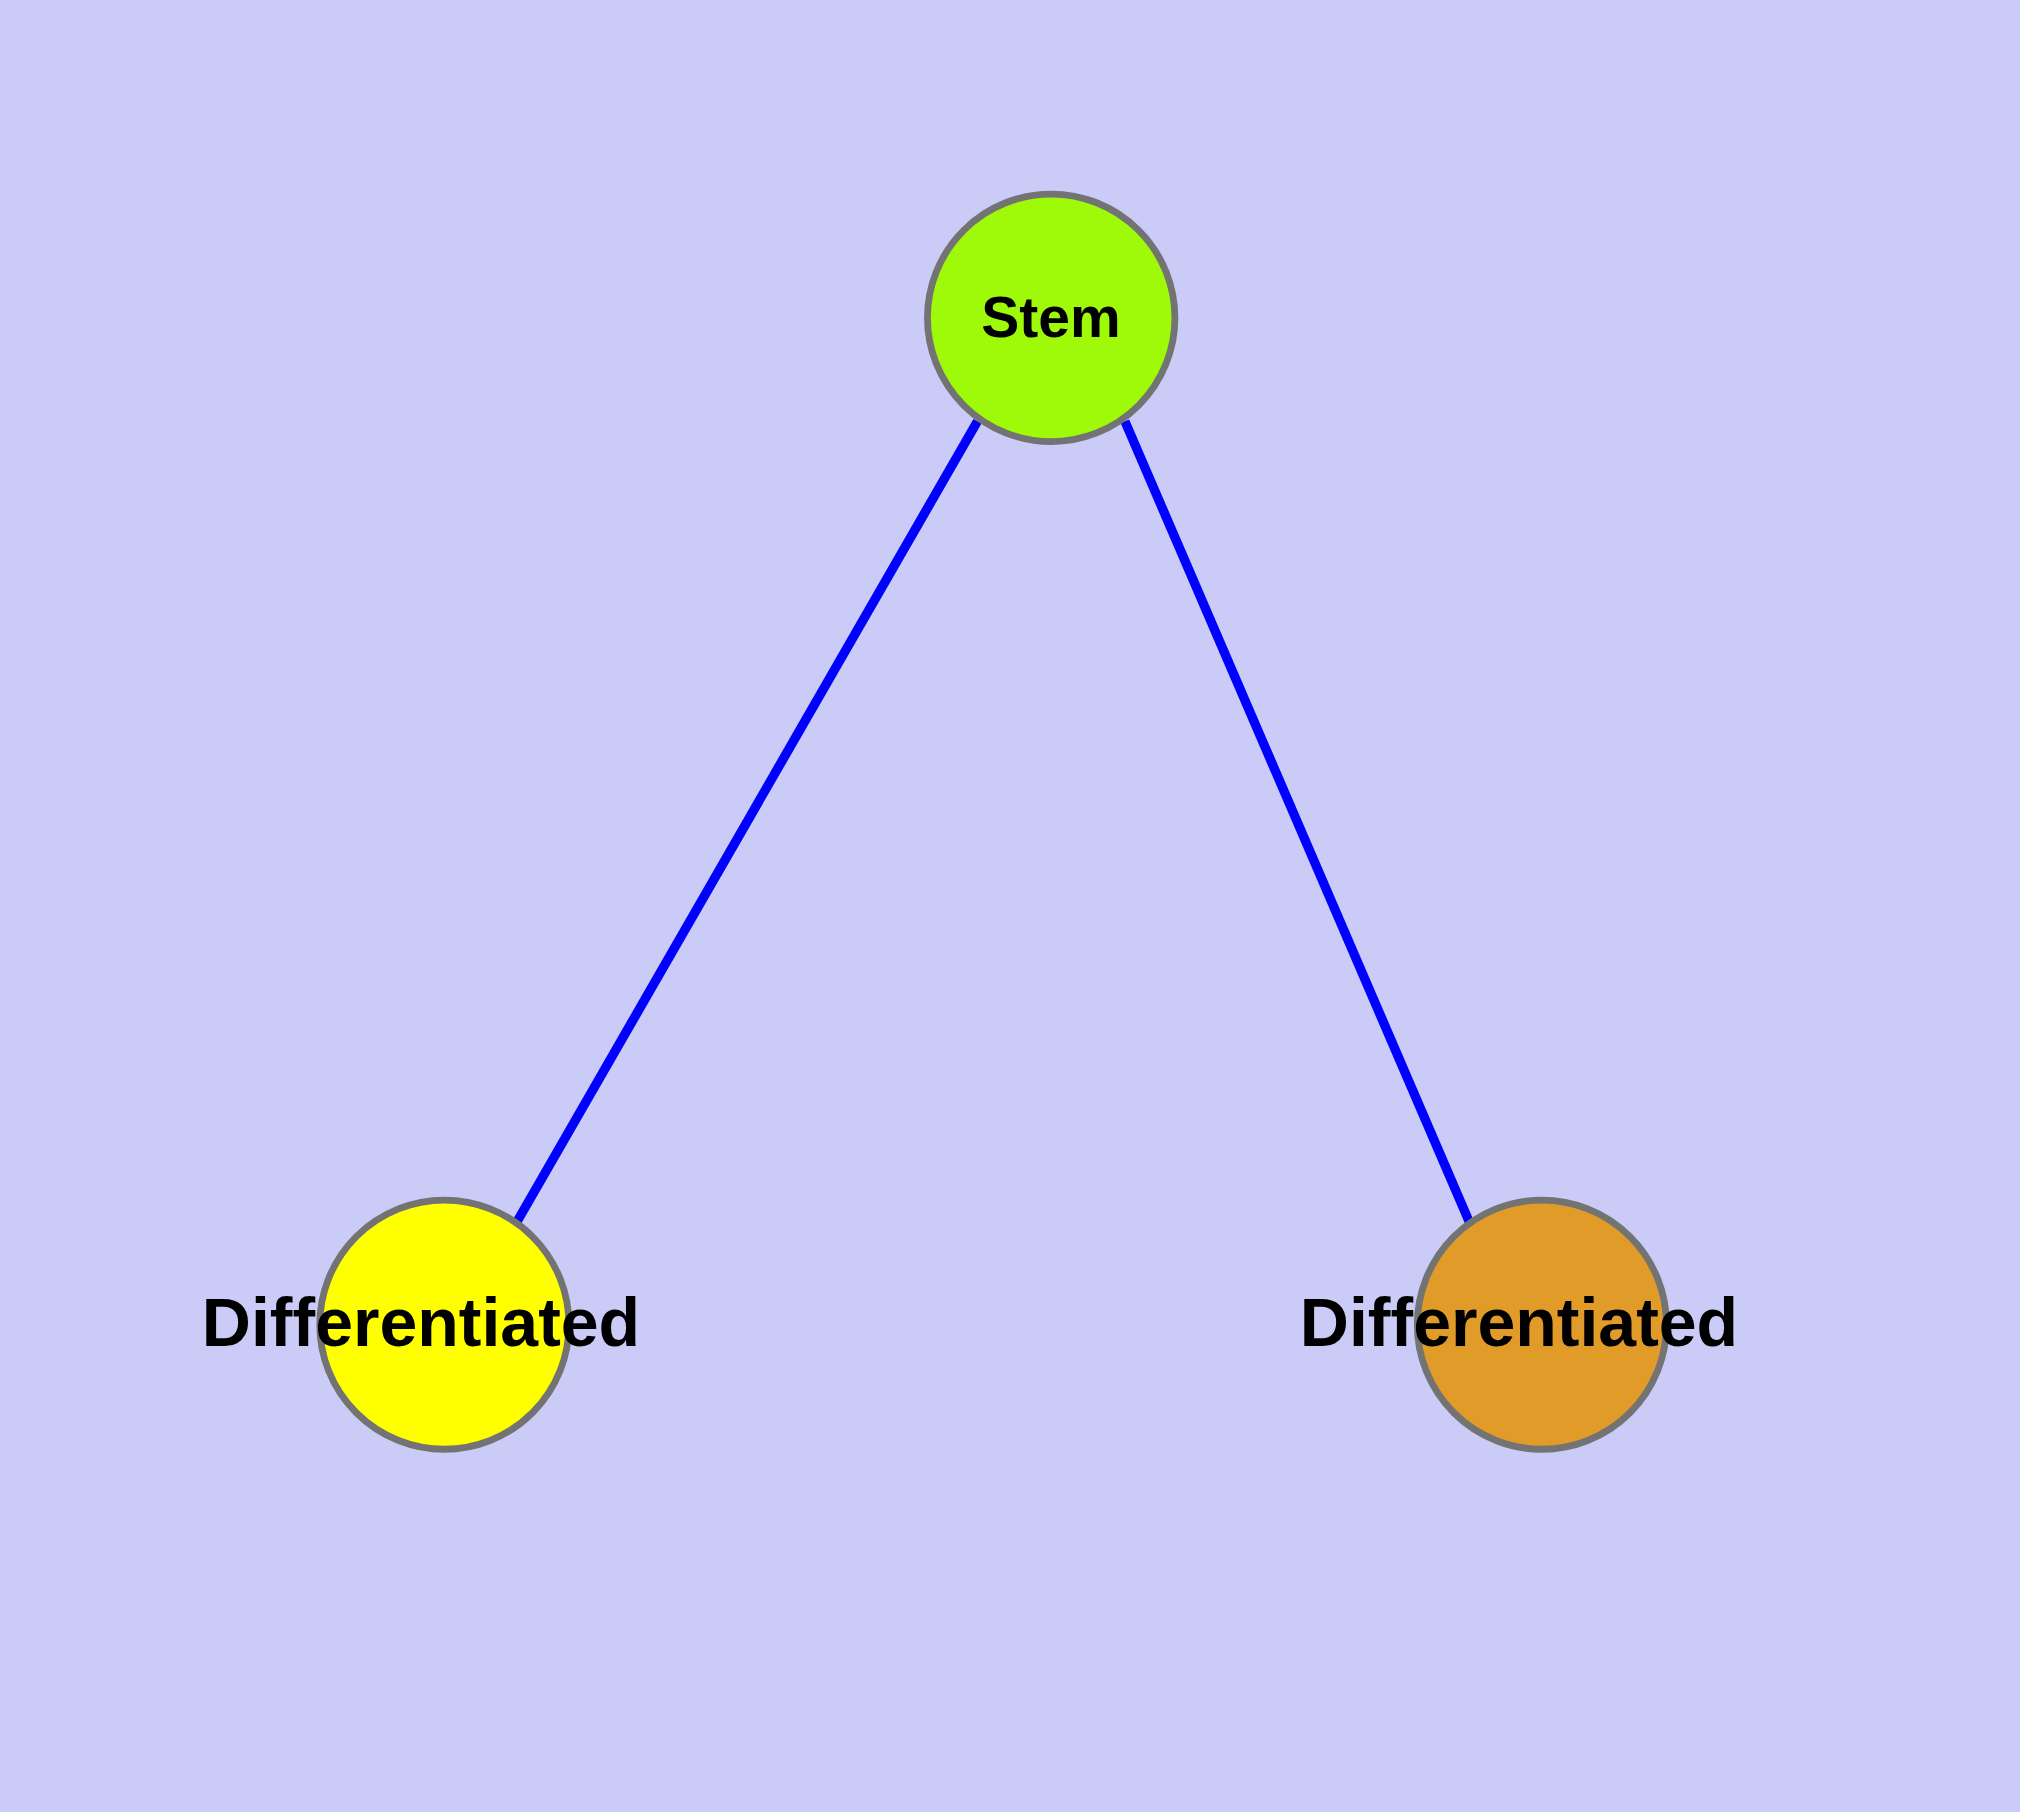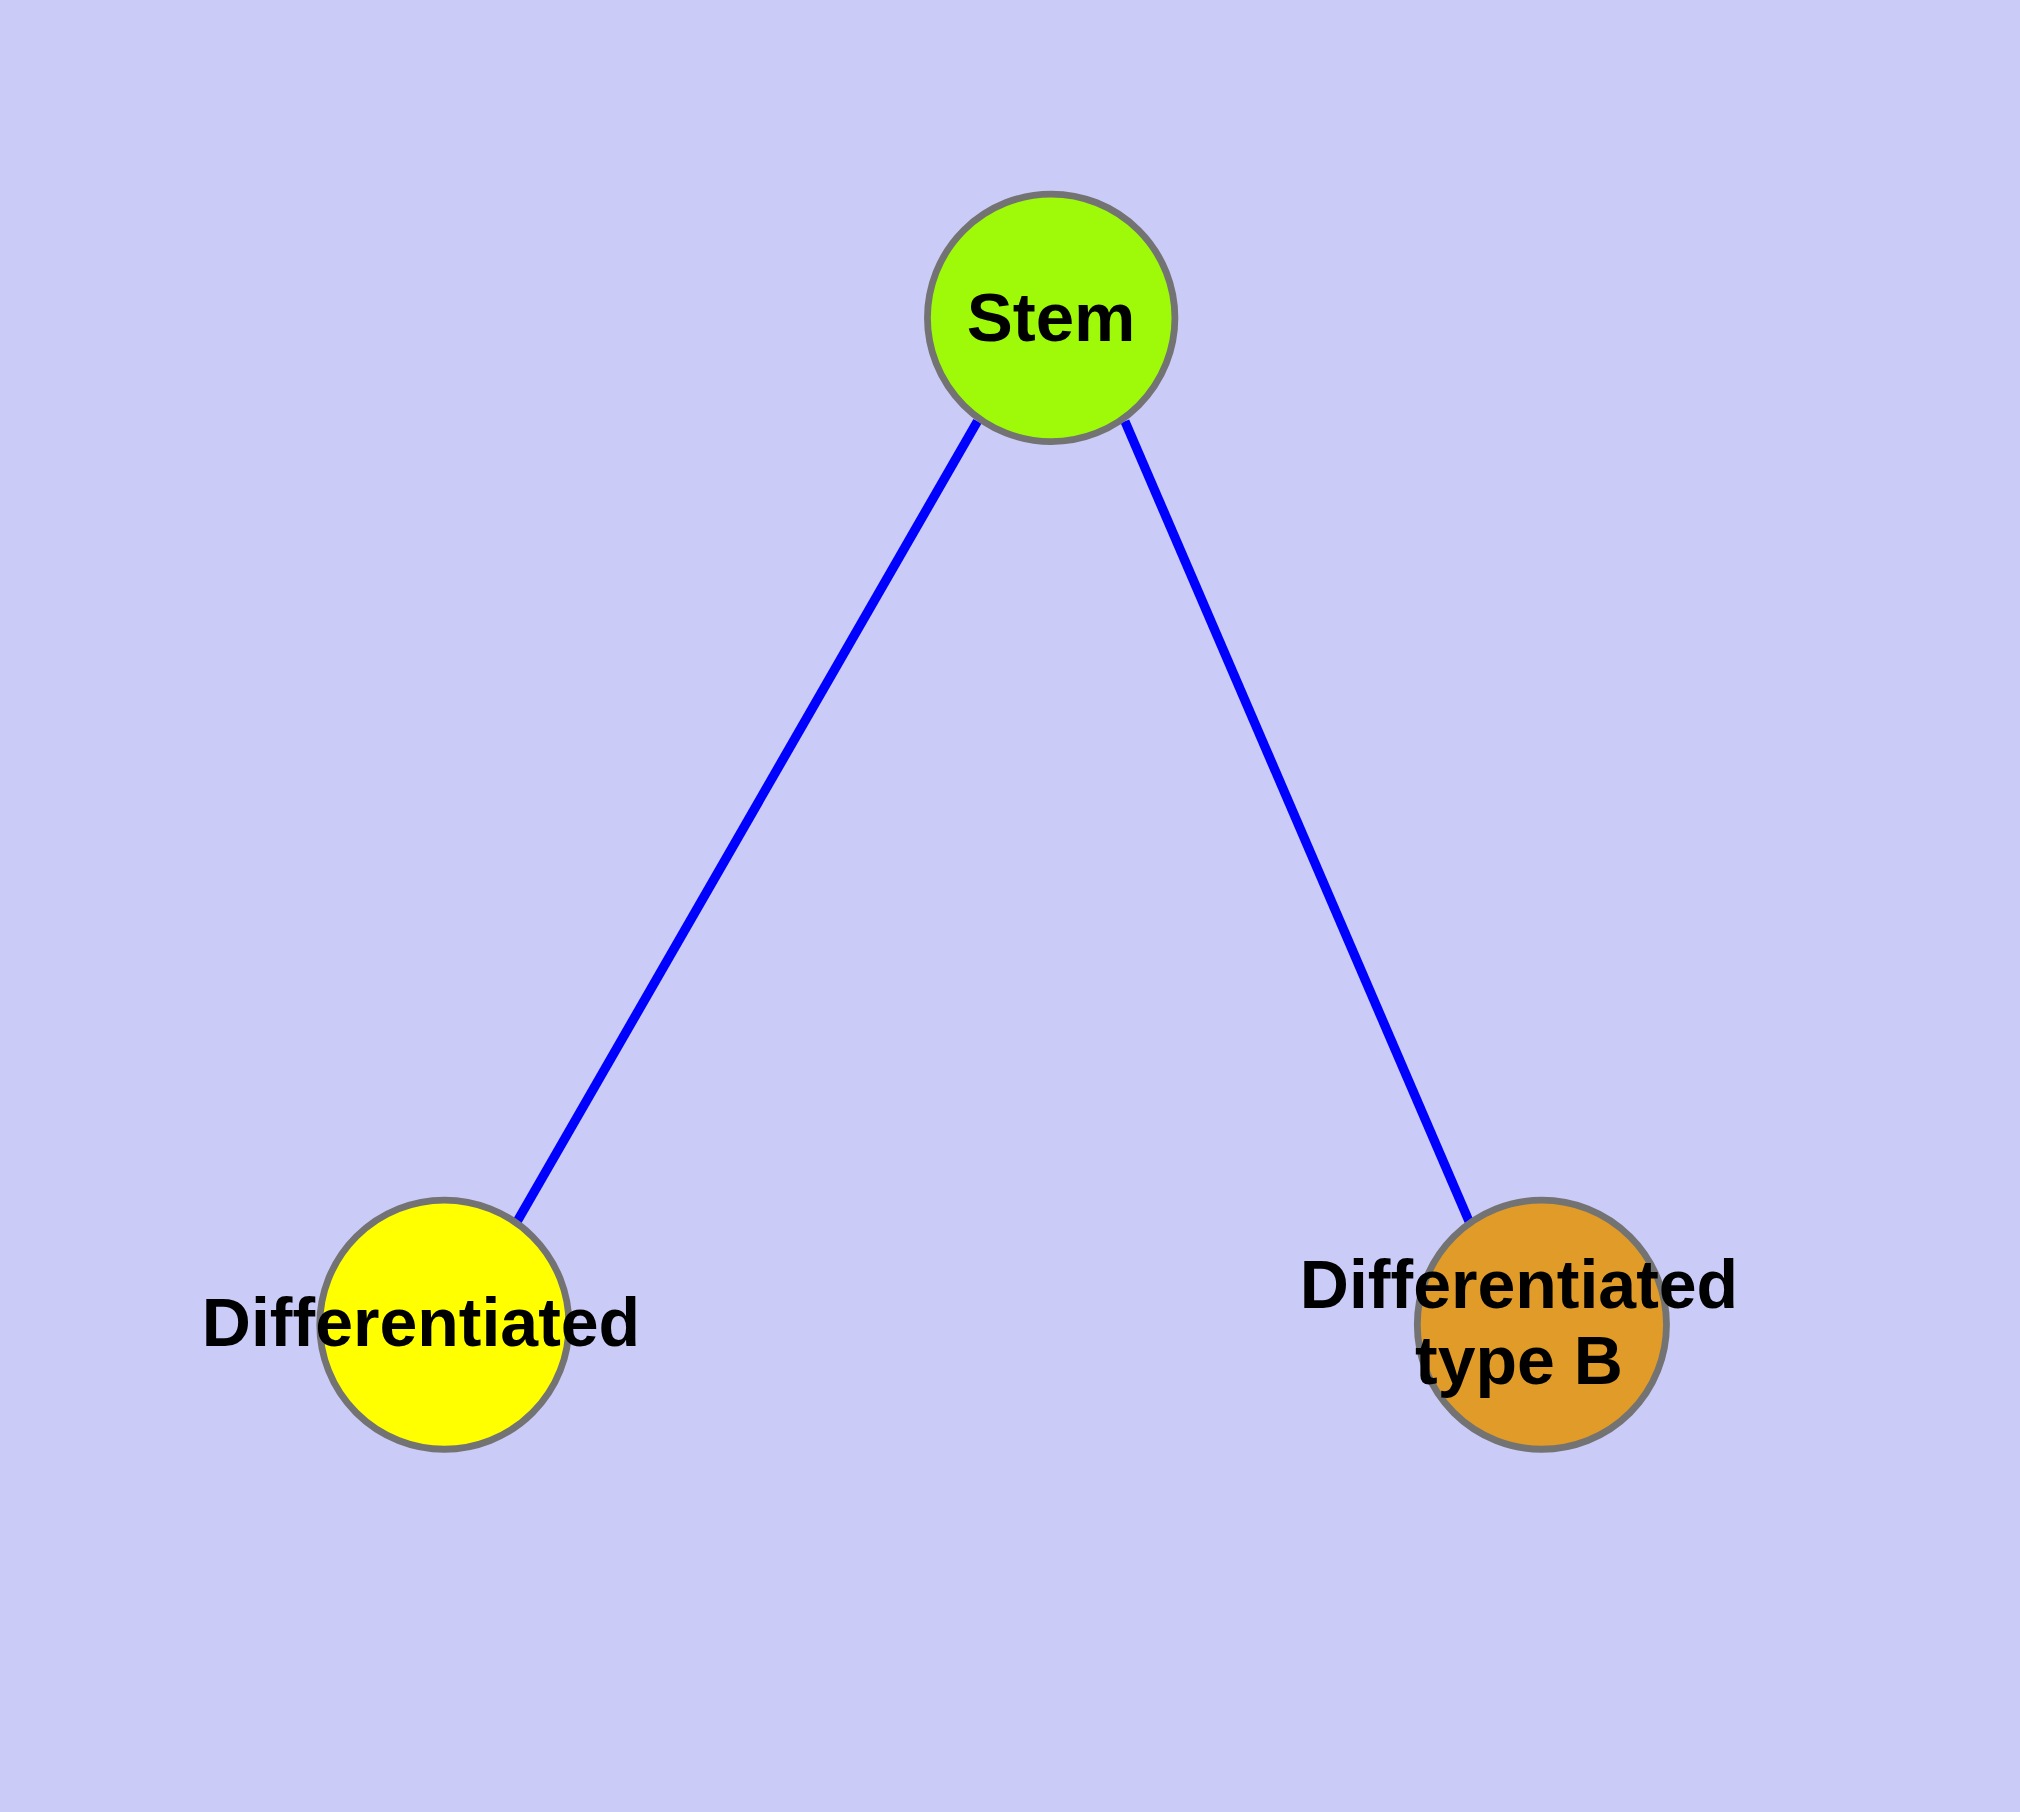--- a/index.html
+++ b/index.html
@@ -33,21 +33,21 @@
     position: absolute;
     color: #000000;
     font-weight: bold;
     font-family: "Liberation Sans", sans-serif;
     text-align: center;
     line-height: 1.12;
     white-space: pre;
     pointer-events: none;
   }
   .label-stem {
-    font-size: 69px;
+    font-size: 57px;
     left: 1051px;
     top: 318px;
     transform: translate(-50%, -50%);
   }
   .label-a {
     font-size: 68px;
     left: 421px;
     top: 1322px;
     transform: translate(-50%, -50%);
   }
@@ -76,16 +76,16 @@
     <circle cx="524" cy="1563" r="147" fill="#ffff00" stroke="#737373" stroke-width="8"></circle>
 
     <circle cx="1819" cy="1563" r="147" fill="#e09b28" stroke="#737373" stroke-width="8"></circle>
 
   </svg>
 
   <div class="node-label label-stem">Stem</div>
 
   <div class="node-label label-a"><span>Differentiated</span><br></div>
 
-  <div class="node-label label-b"><span>Differentiated</span><br><span>type B</span></div>
+  <div class="node-label label-b"><span>Differentiated</span><br></div>
 
 </div>
 
 
 </body></html>

